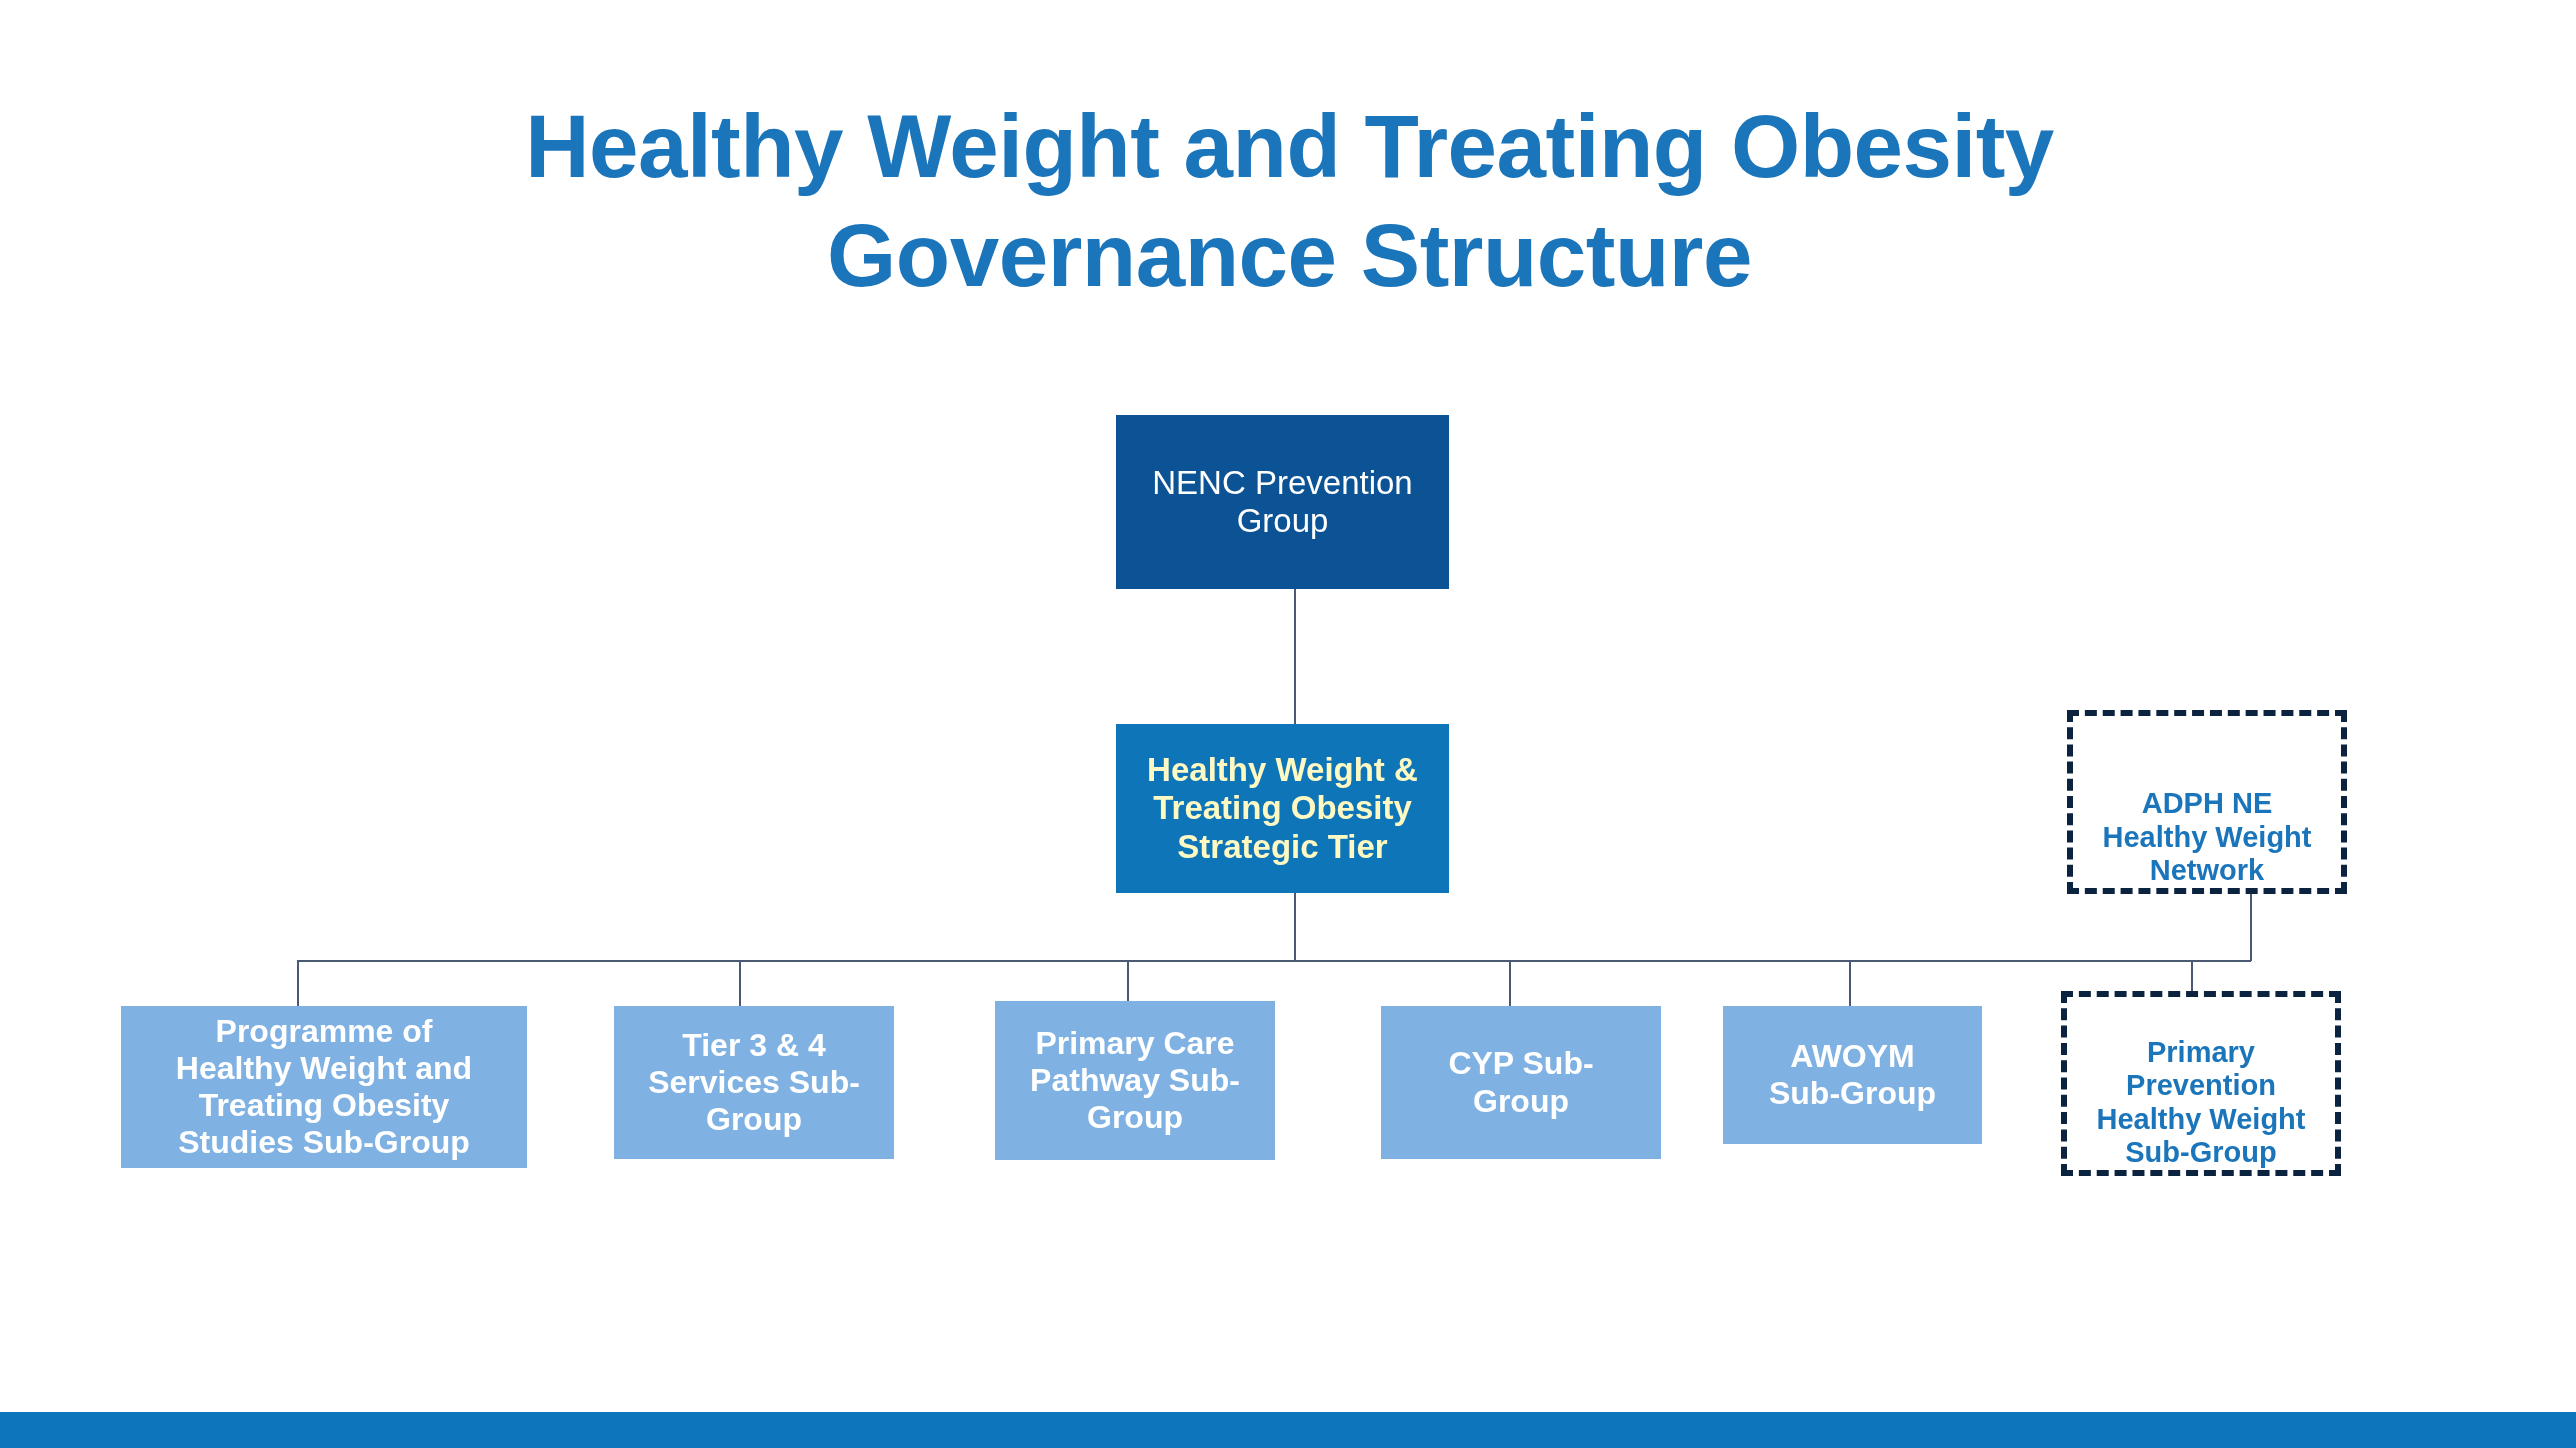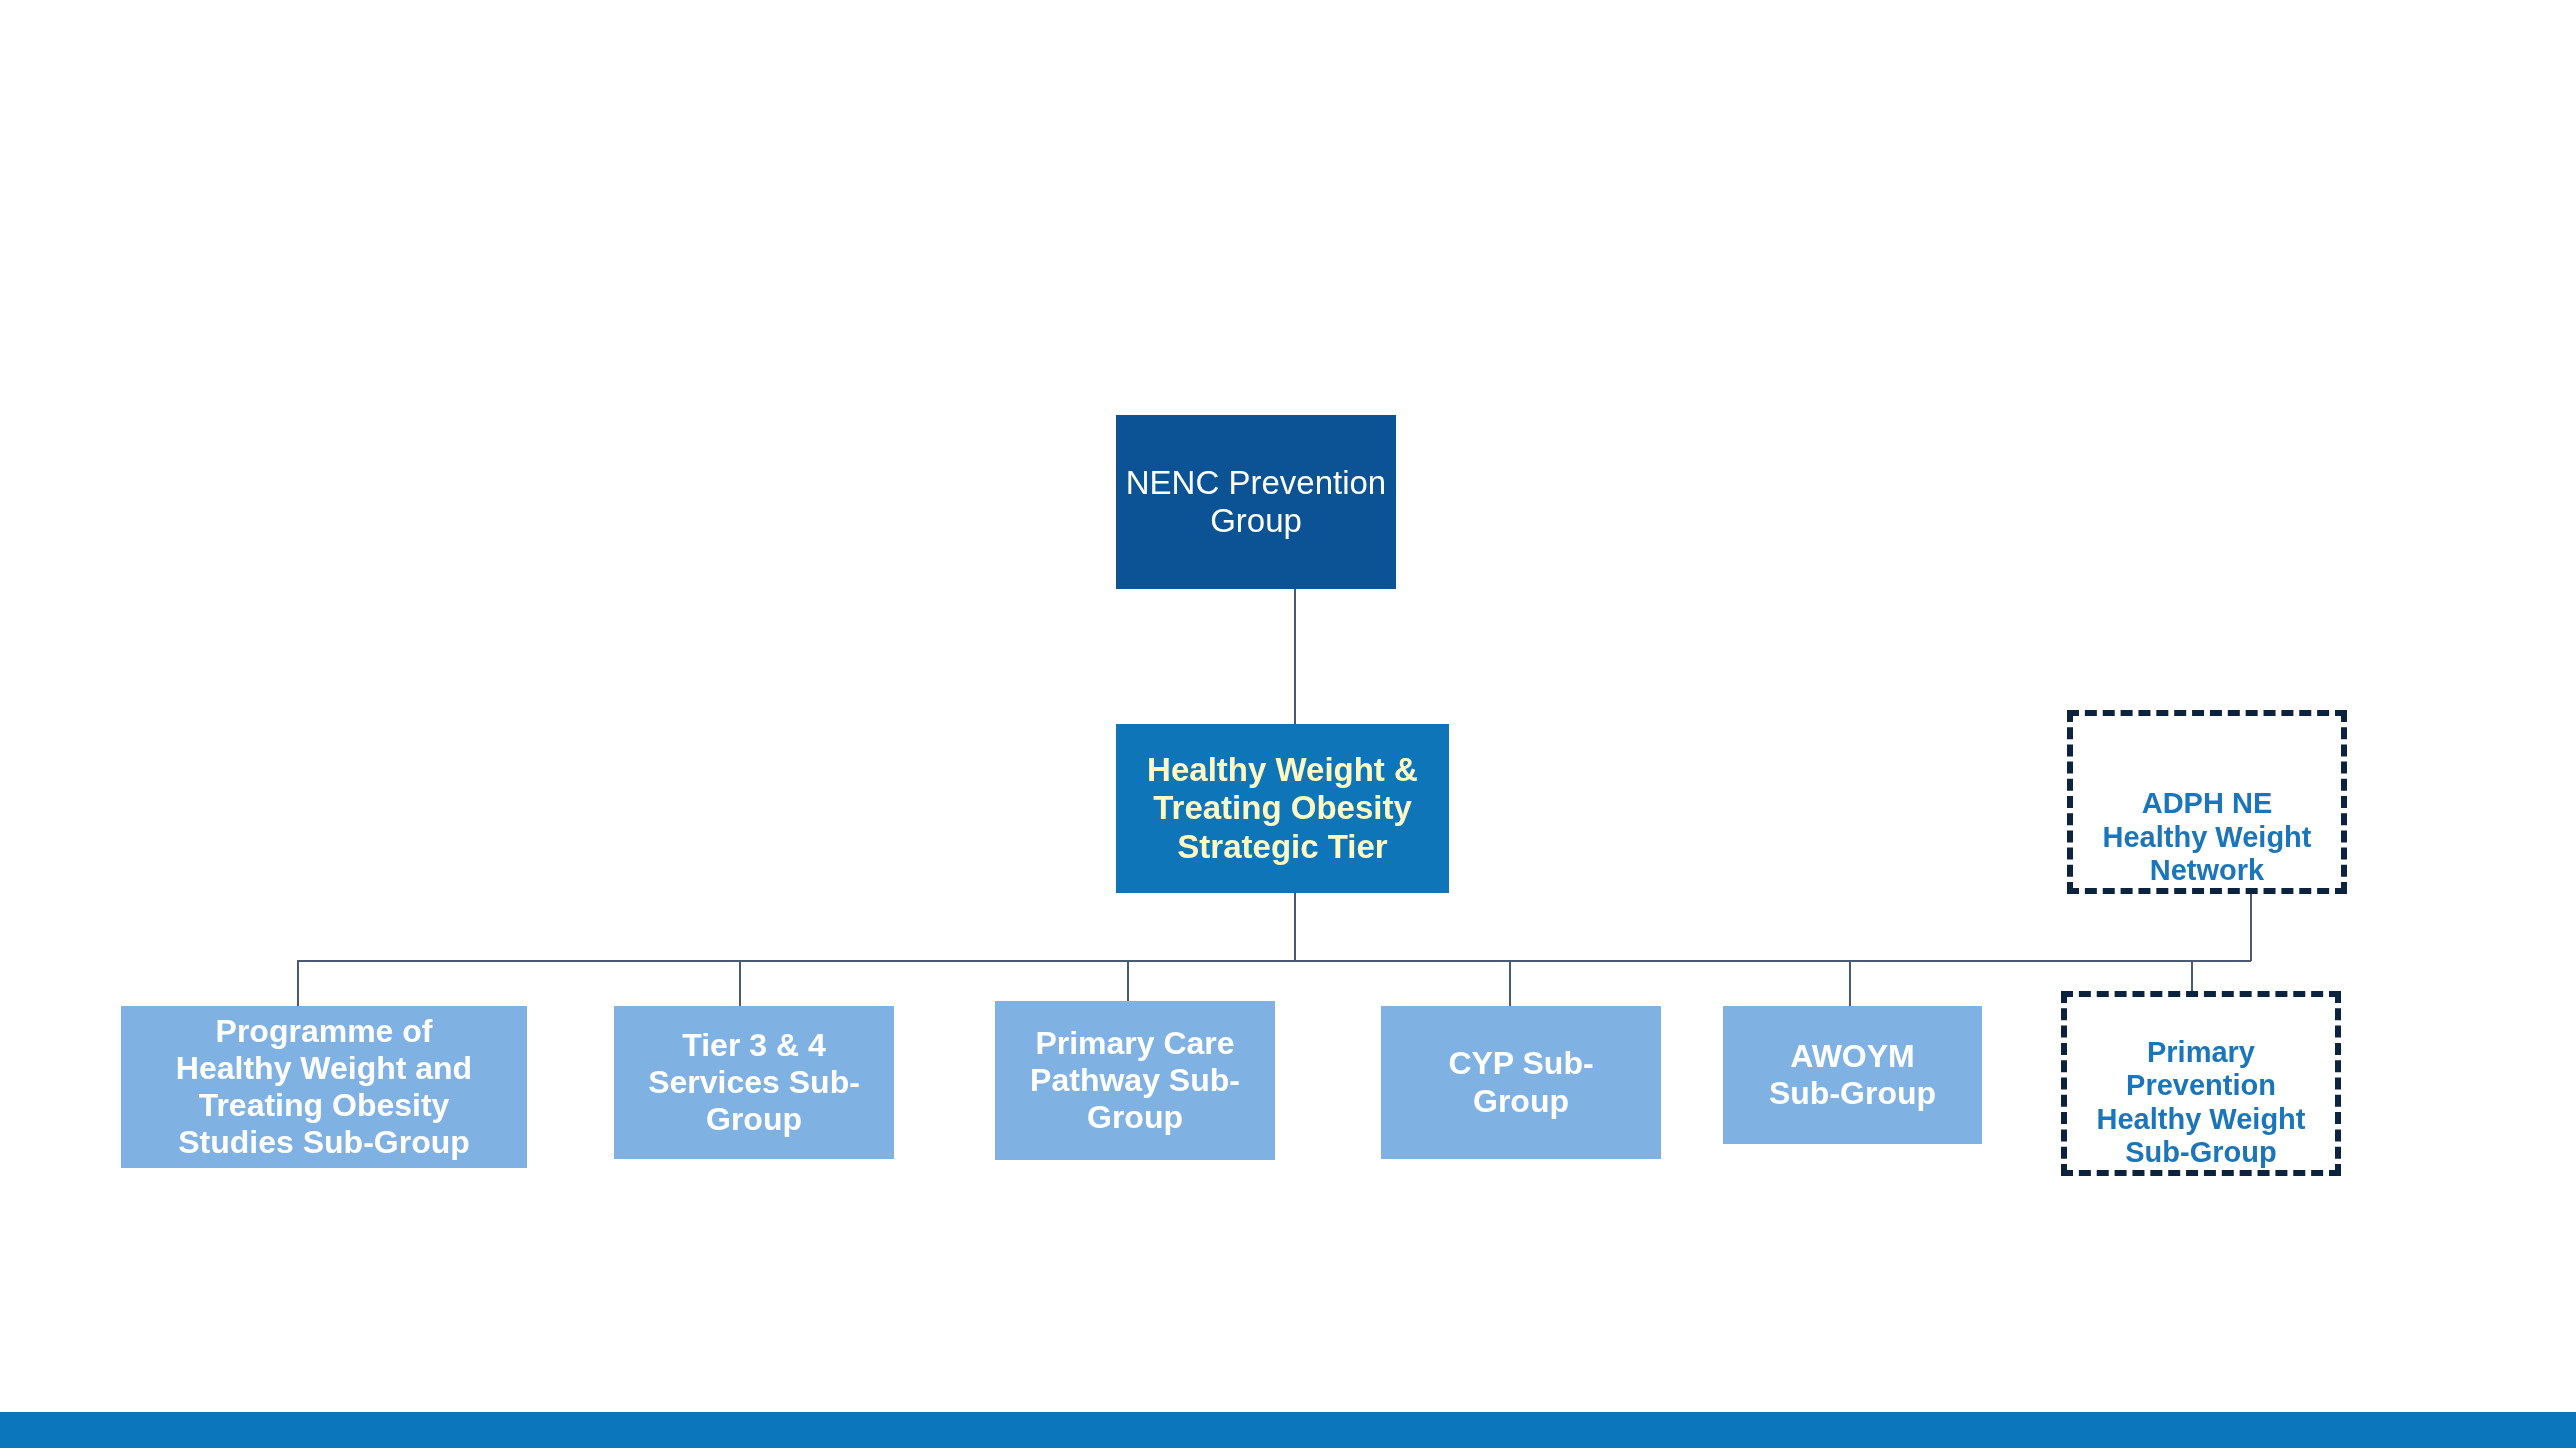--- a/index.html
+++ b/index.html
@@ -92,37 +92,41 @@
     width: 2576px;
     height: 37px;
     background: #0b76bc;
   }
 </style>
 </head>
 <body>
 
 <div id="slide">
 
+  <div id="title">
+    <span>Healthy Weight and Treating Obesity</span><br>
+    <span>Governance Structure</span>
+  </div>
 
   <div class="conn conn--v" style="left:1294px; top:589px; height:135px;"></div>
 
   <div class="conn conn--v" style="left:1294px; top:893px; height:68px;"></div>
 
   <div class="conn conn--h" style="left:297px; top:960px; width:1954px;"></div>
 
   <div class="conn conn--v" style="left:2250px; top:893px; height:68px;"></div>
 
   <div class="conn conn--v" style="left:297px; top:960px; height:48px;"></div>
   <div class="conn conn--v" style="left:739px; top:960px; height:48px;"></div>
   <div class="conn conn--v" style="left:1127px; top:960px; height:48px;"></div>
   <div class="conn conn--v" style="left:1509px; top:960px; height:48px;"></div>
   <div class="conn conn--v" style="left:1849px; top:960px; height:48px;"></div>
   <div class="conn conn--v" style="left:2191px; top:960px; height:31px;"></div>
 
-  <div class="node node--board" style="left:1116px; top:415px; width:280px; height:174px;text-align:center;">
+  <div class="node node--board" style="left:1116px; top:415px; width:333px; height:174px;text-align:center;">
     <span class="label">
       <span>NENC Prevention</span><br>
       <span>Group</span>
     </span>
   </div>
 
   <div class="node node--strategic" style="left:1116px; top:724px; width:333px; height:169px;">
     <span class="label">
       <span>Healthy Weight &amp;</span><br>
       <span>Treating Obesity</span><br>

